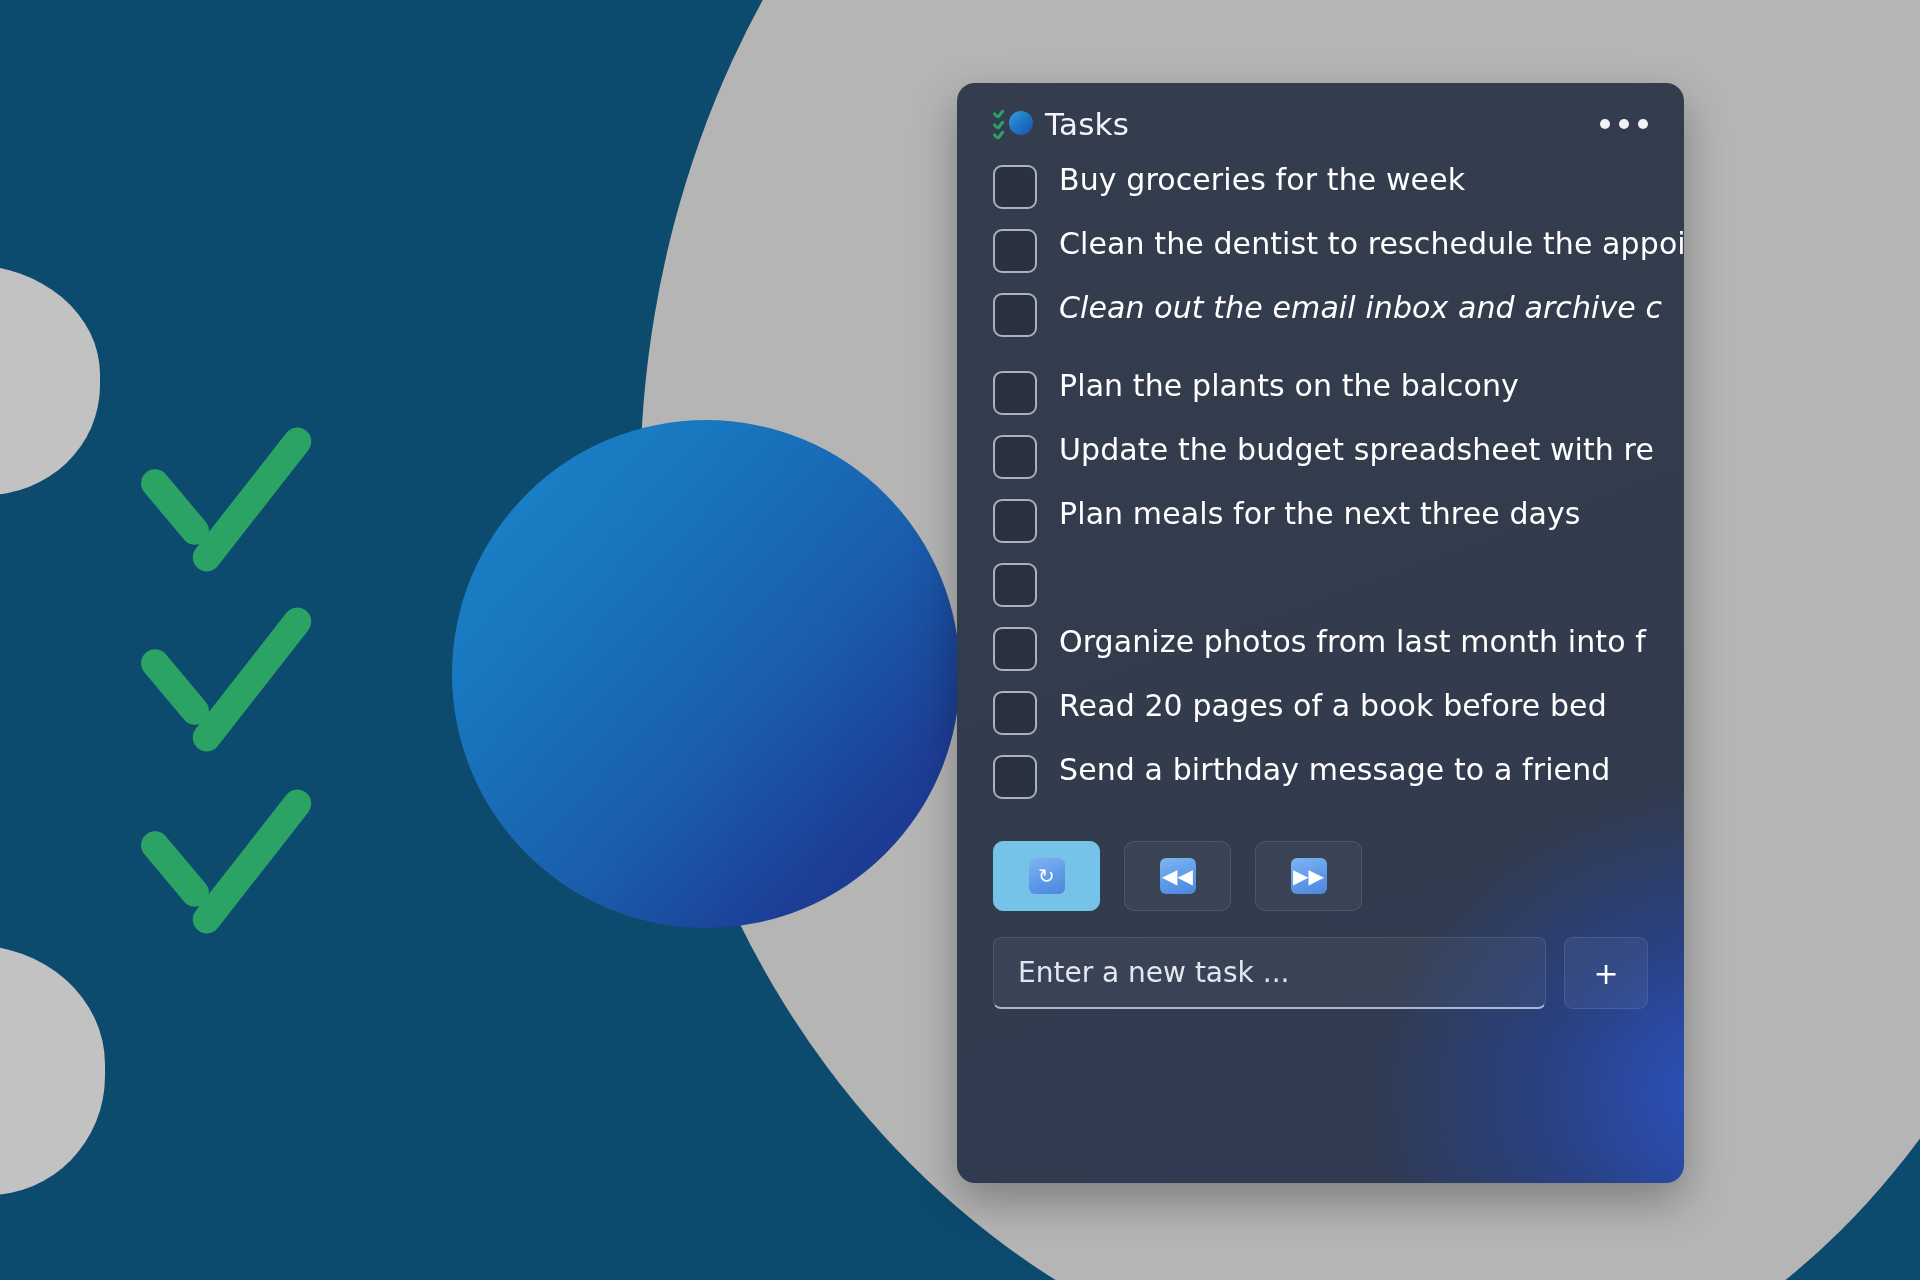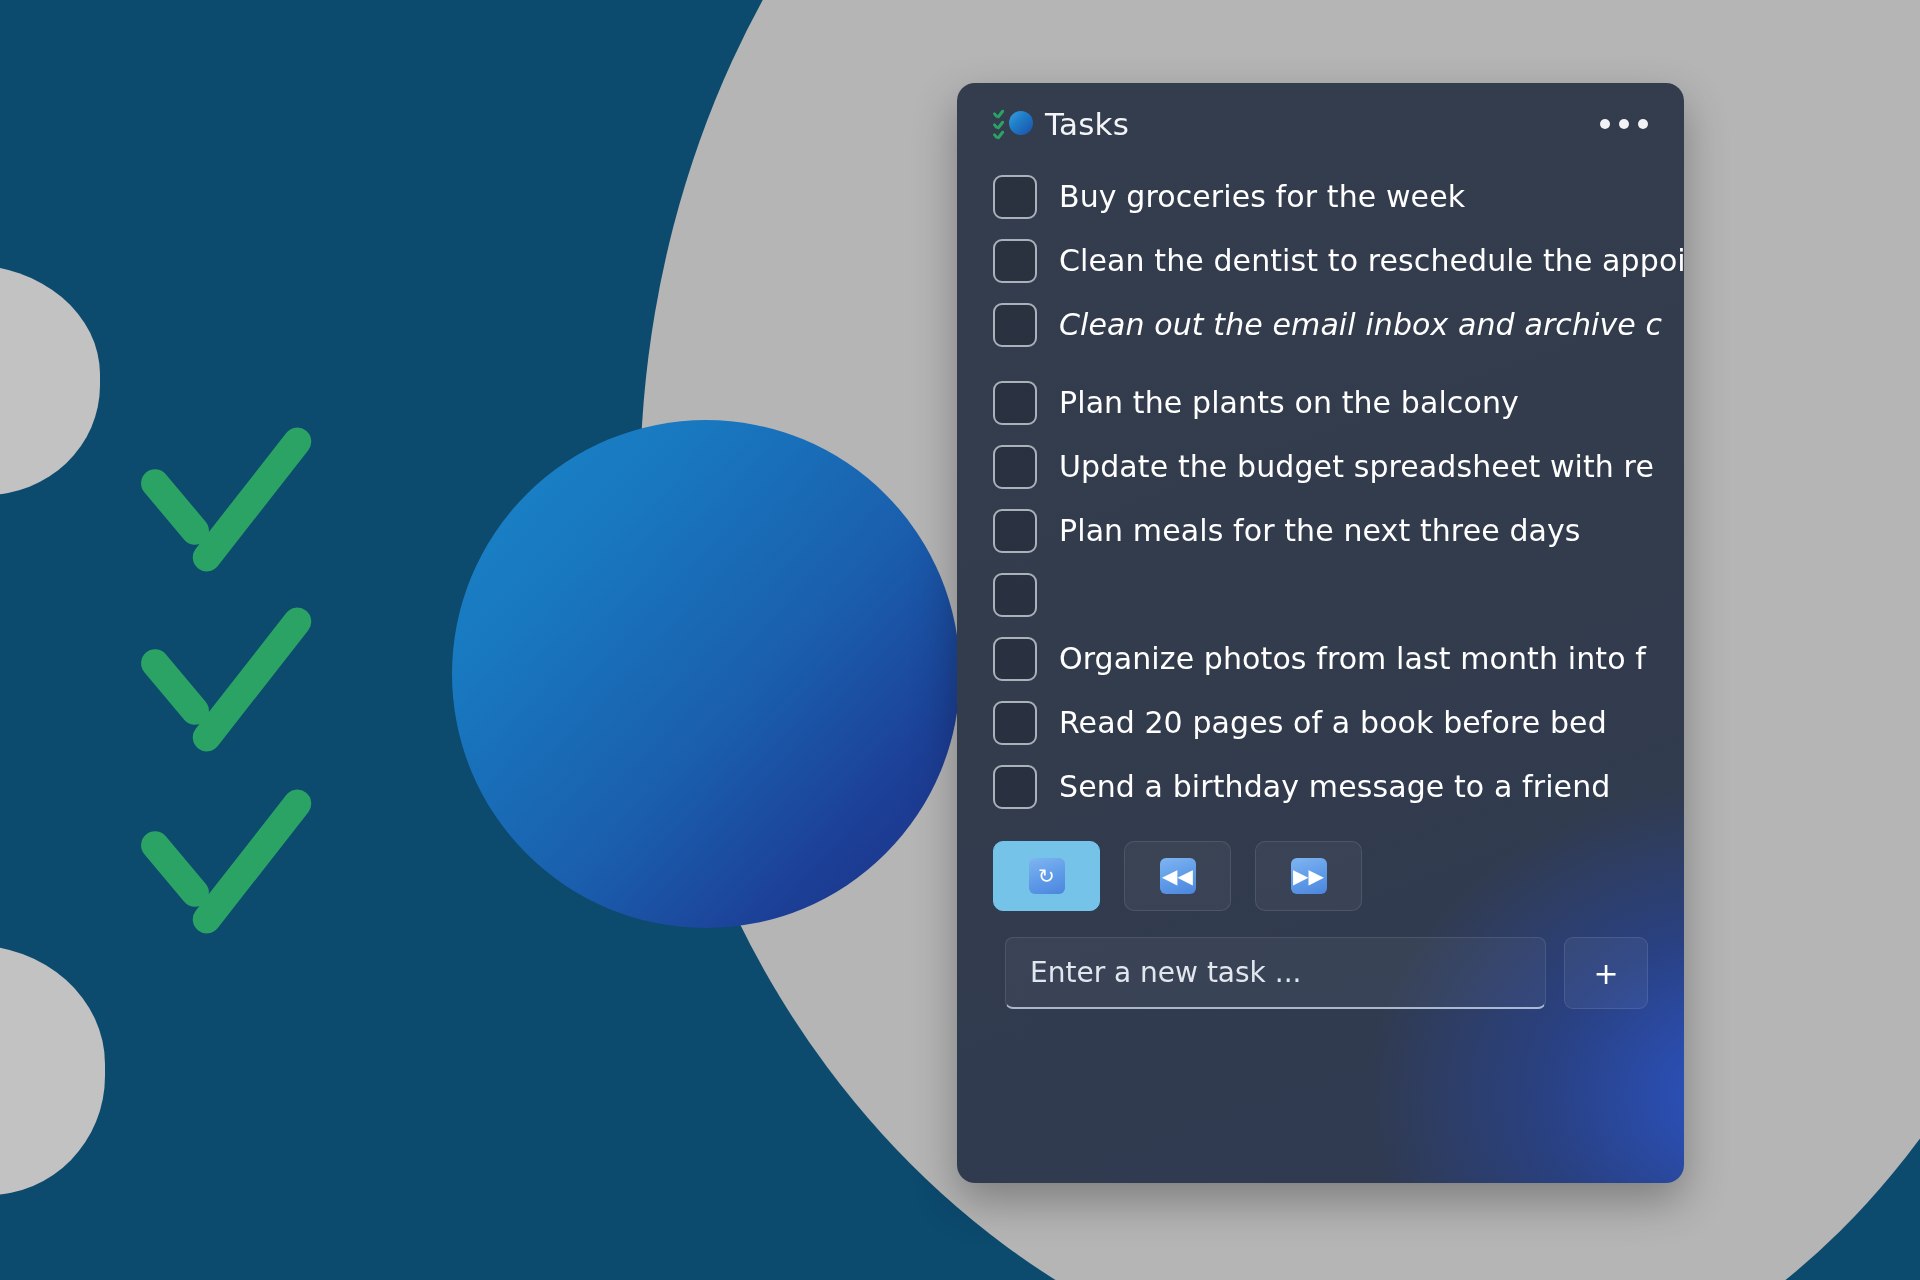--- a/index.html
+++ b/index.html
@@ -201,21 +201,20 @@
     border-radius: 50%;
     background: #f0f2f5;
   }
 
   
   .task-list {
     padding: 0 0 0 36px;
   }
   .task-row {
     display: flex;
-    align-items: center;
     height: 64px;
     white-space: nowrap;
   }
   .task-row.gap-after { margin-bottom: 14px; font-style: italic; }
 
   .task-checkbox {
     flex: 0 0 auto;
     width: 44px;
     height: 44px;
     border: 2px solid #aab1bb;
@@ -268,21 +267,20 @@
     font-size: 20px;
     line-height: 1;
   }
 
   
   .input-row {
     display: flex;
     align-items: stretch;
     gap: 18px;
     padding: 26px 36px 6px 36px;
-    margin-left: 12px;
   }
   .task-input {
     flex: 1 1 auto;
     height: 72px;
     border: 1px solid rgba(255,255,255,0.10);
     border-bottom: 2px solid rgba(210,225,245,0.75);
     border-radius: 8px;
     background: rgba(255,255,255,0.045);
     color: #e9edf3;
     font-family: "DejaVu Sans", "Liberation Sans", sans-serif;

